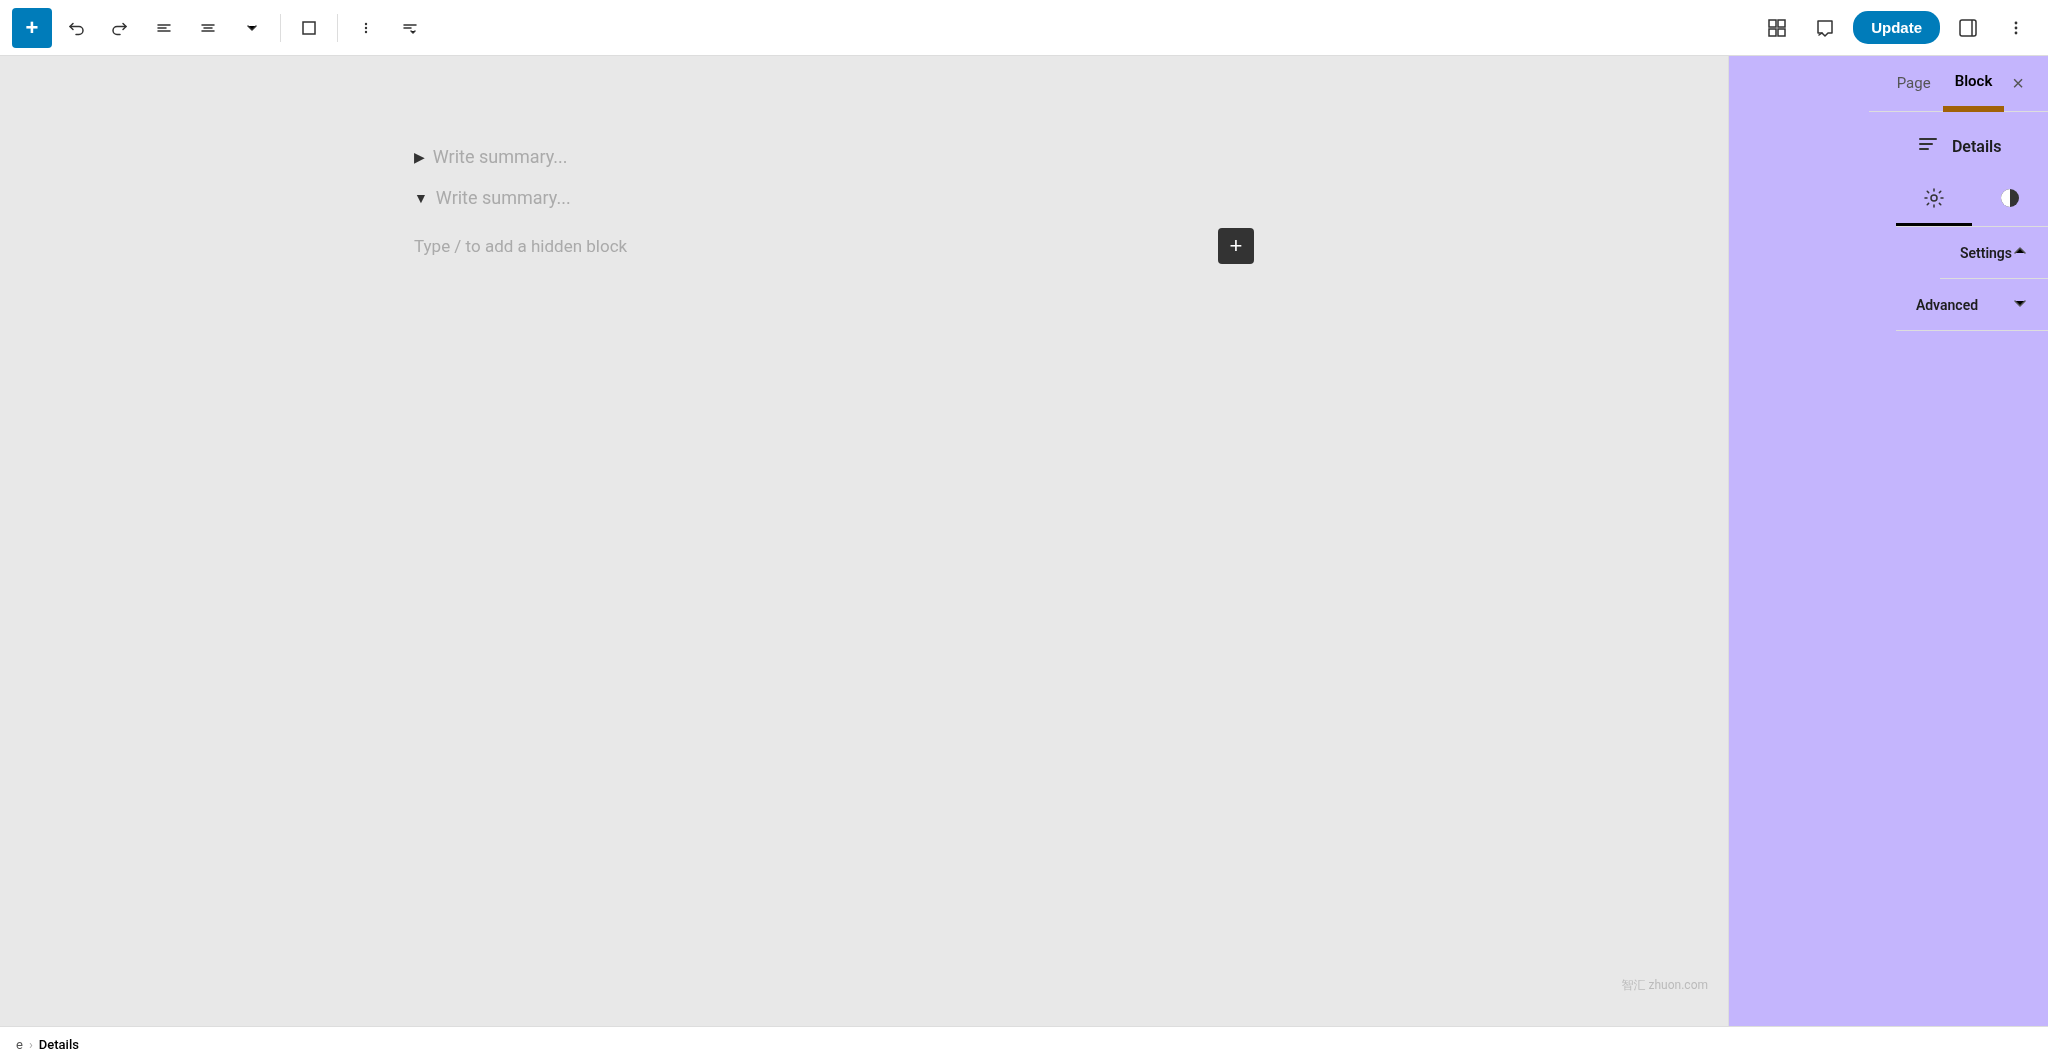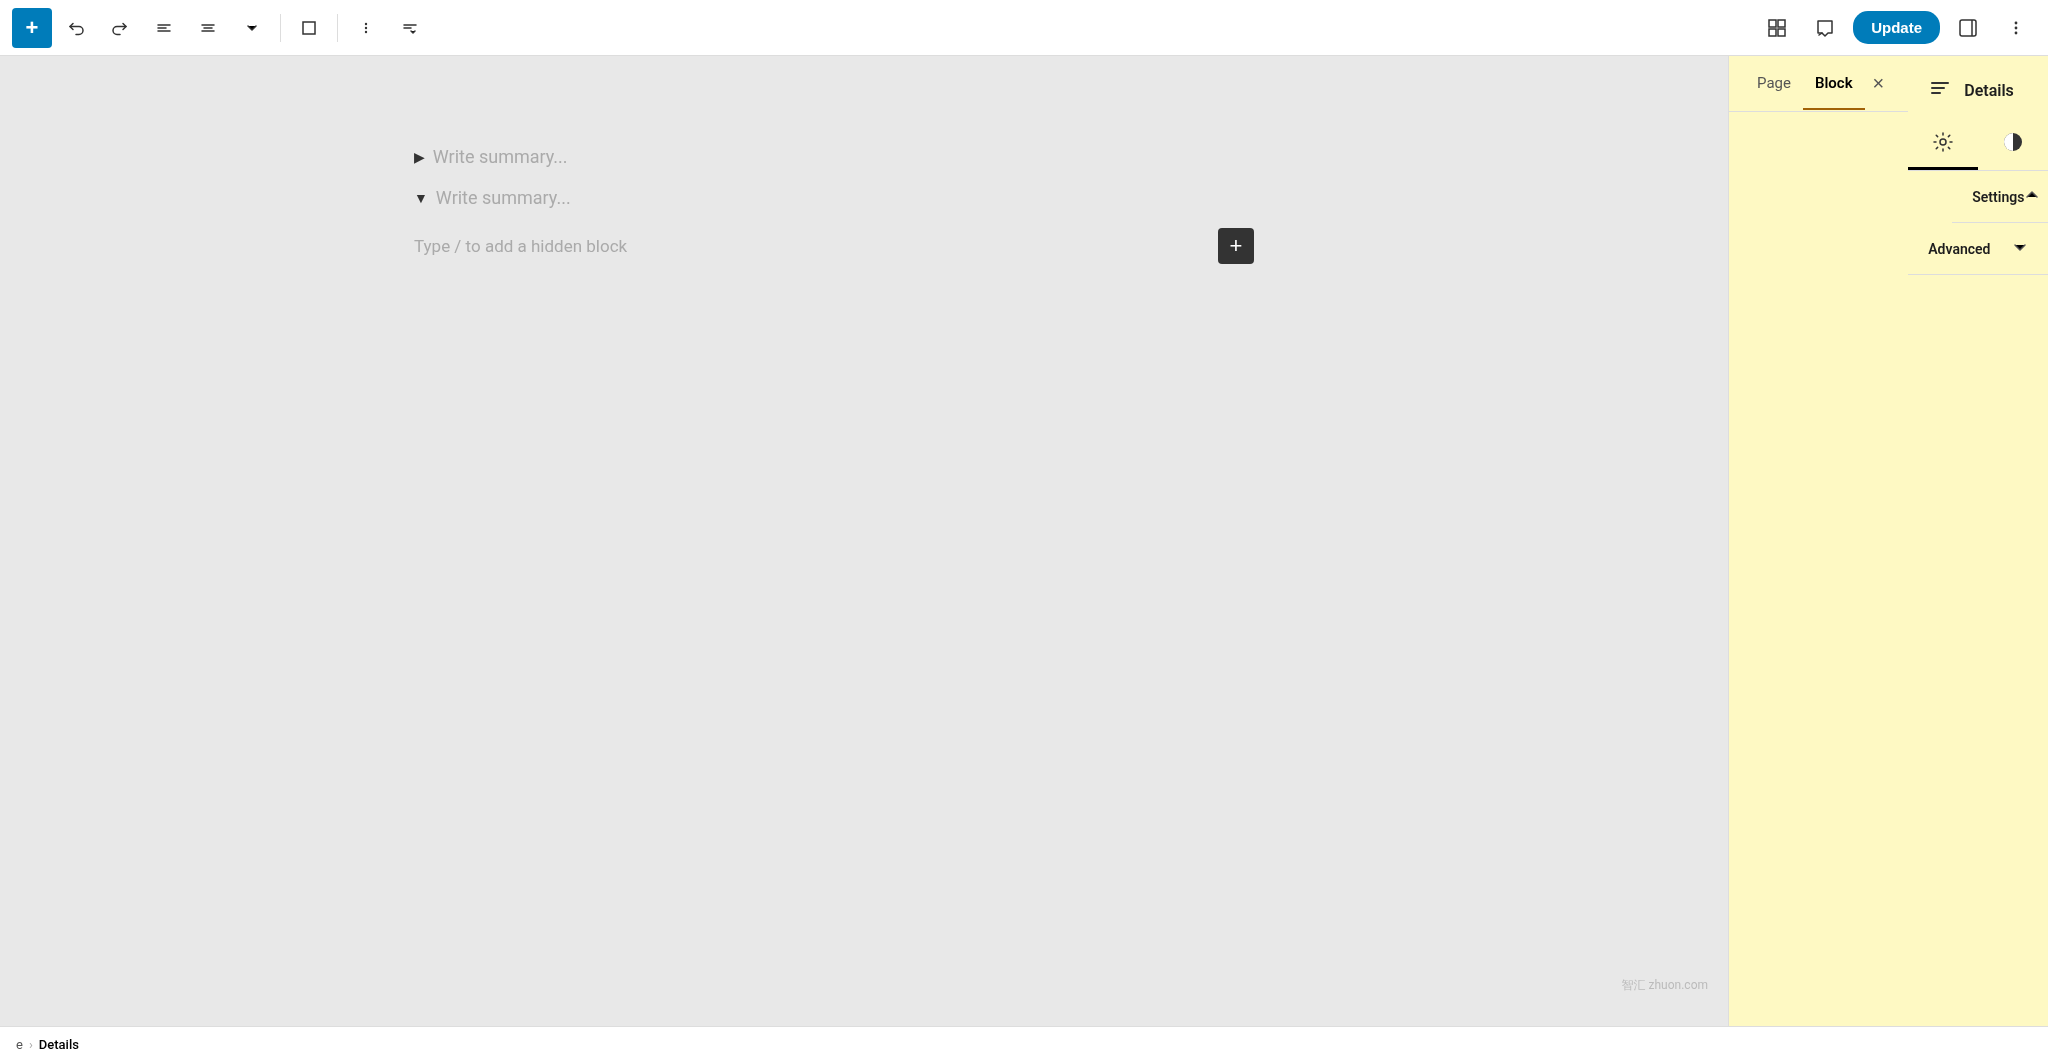--- a/index.html
+++ b/index.html
@@ -150,44 +150,45 @@
       display: flex;
       align-items: center;
       justify-content: center;
       margin-left: auto;
       margin-right: 60px;
     }
 
     
     .sidebar {
       width: 320px;
-      background: #fef9c3;
+      background: #c4b5fd;
       border-left: 1px solid #ddd;
       display: flex;
-      flex-direction: row;
+      flex-direction: column;
       flex-shrink: 0;
+      align-items: flex-end;
     }
     .sidebar-header {
       display: flex;
       align-items: center;
       border-bottom: 1px solid #ddd;
       padding: 0 16px;
       height: 56px;
     }
     .sidebar-tab {
       padding: 16px 12px;
       font-size: 15px;
       color: #555;
       cursor: pointer;
       border-bottom: 2px solid transparent;
       margin-bottom: -1px;
     }
     .sidebar-tab.active {
       color: #000;
-      border-bottom: 2px solid #a16207;
+      border-bottom: 6px solid #a16207;
       font-weight: 600;
     }
     .sidebar-close {
       margin-left: auto;
       background: transparent;
       border: none;
       font-size: 20px;
       cursor: pointer;
       color: #555;
       padding: 4px 8px;

